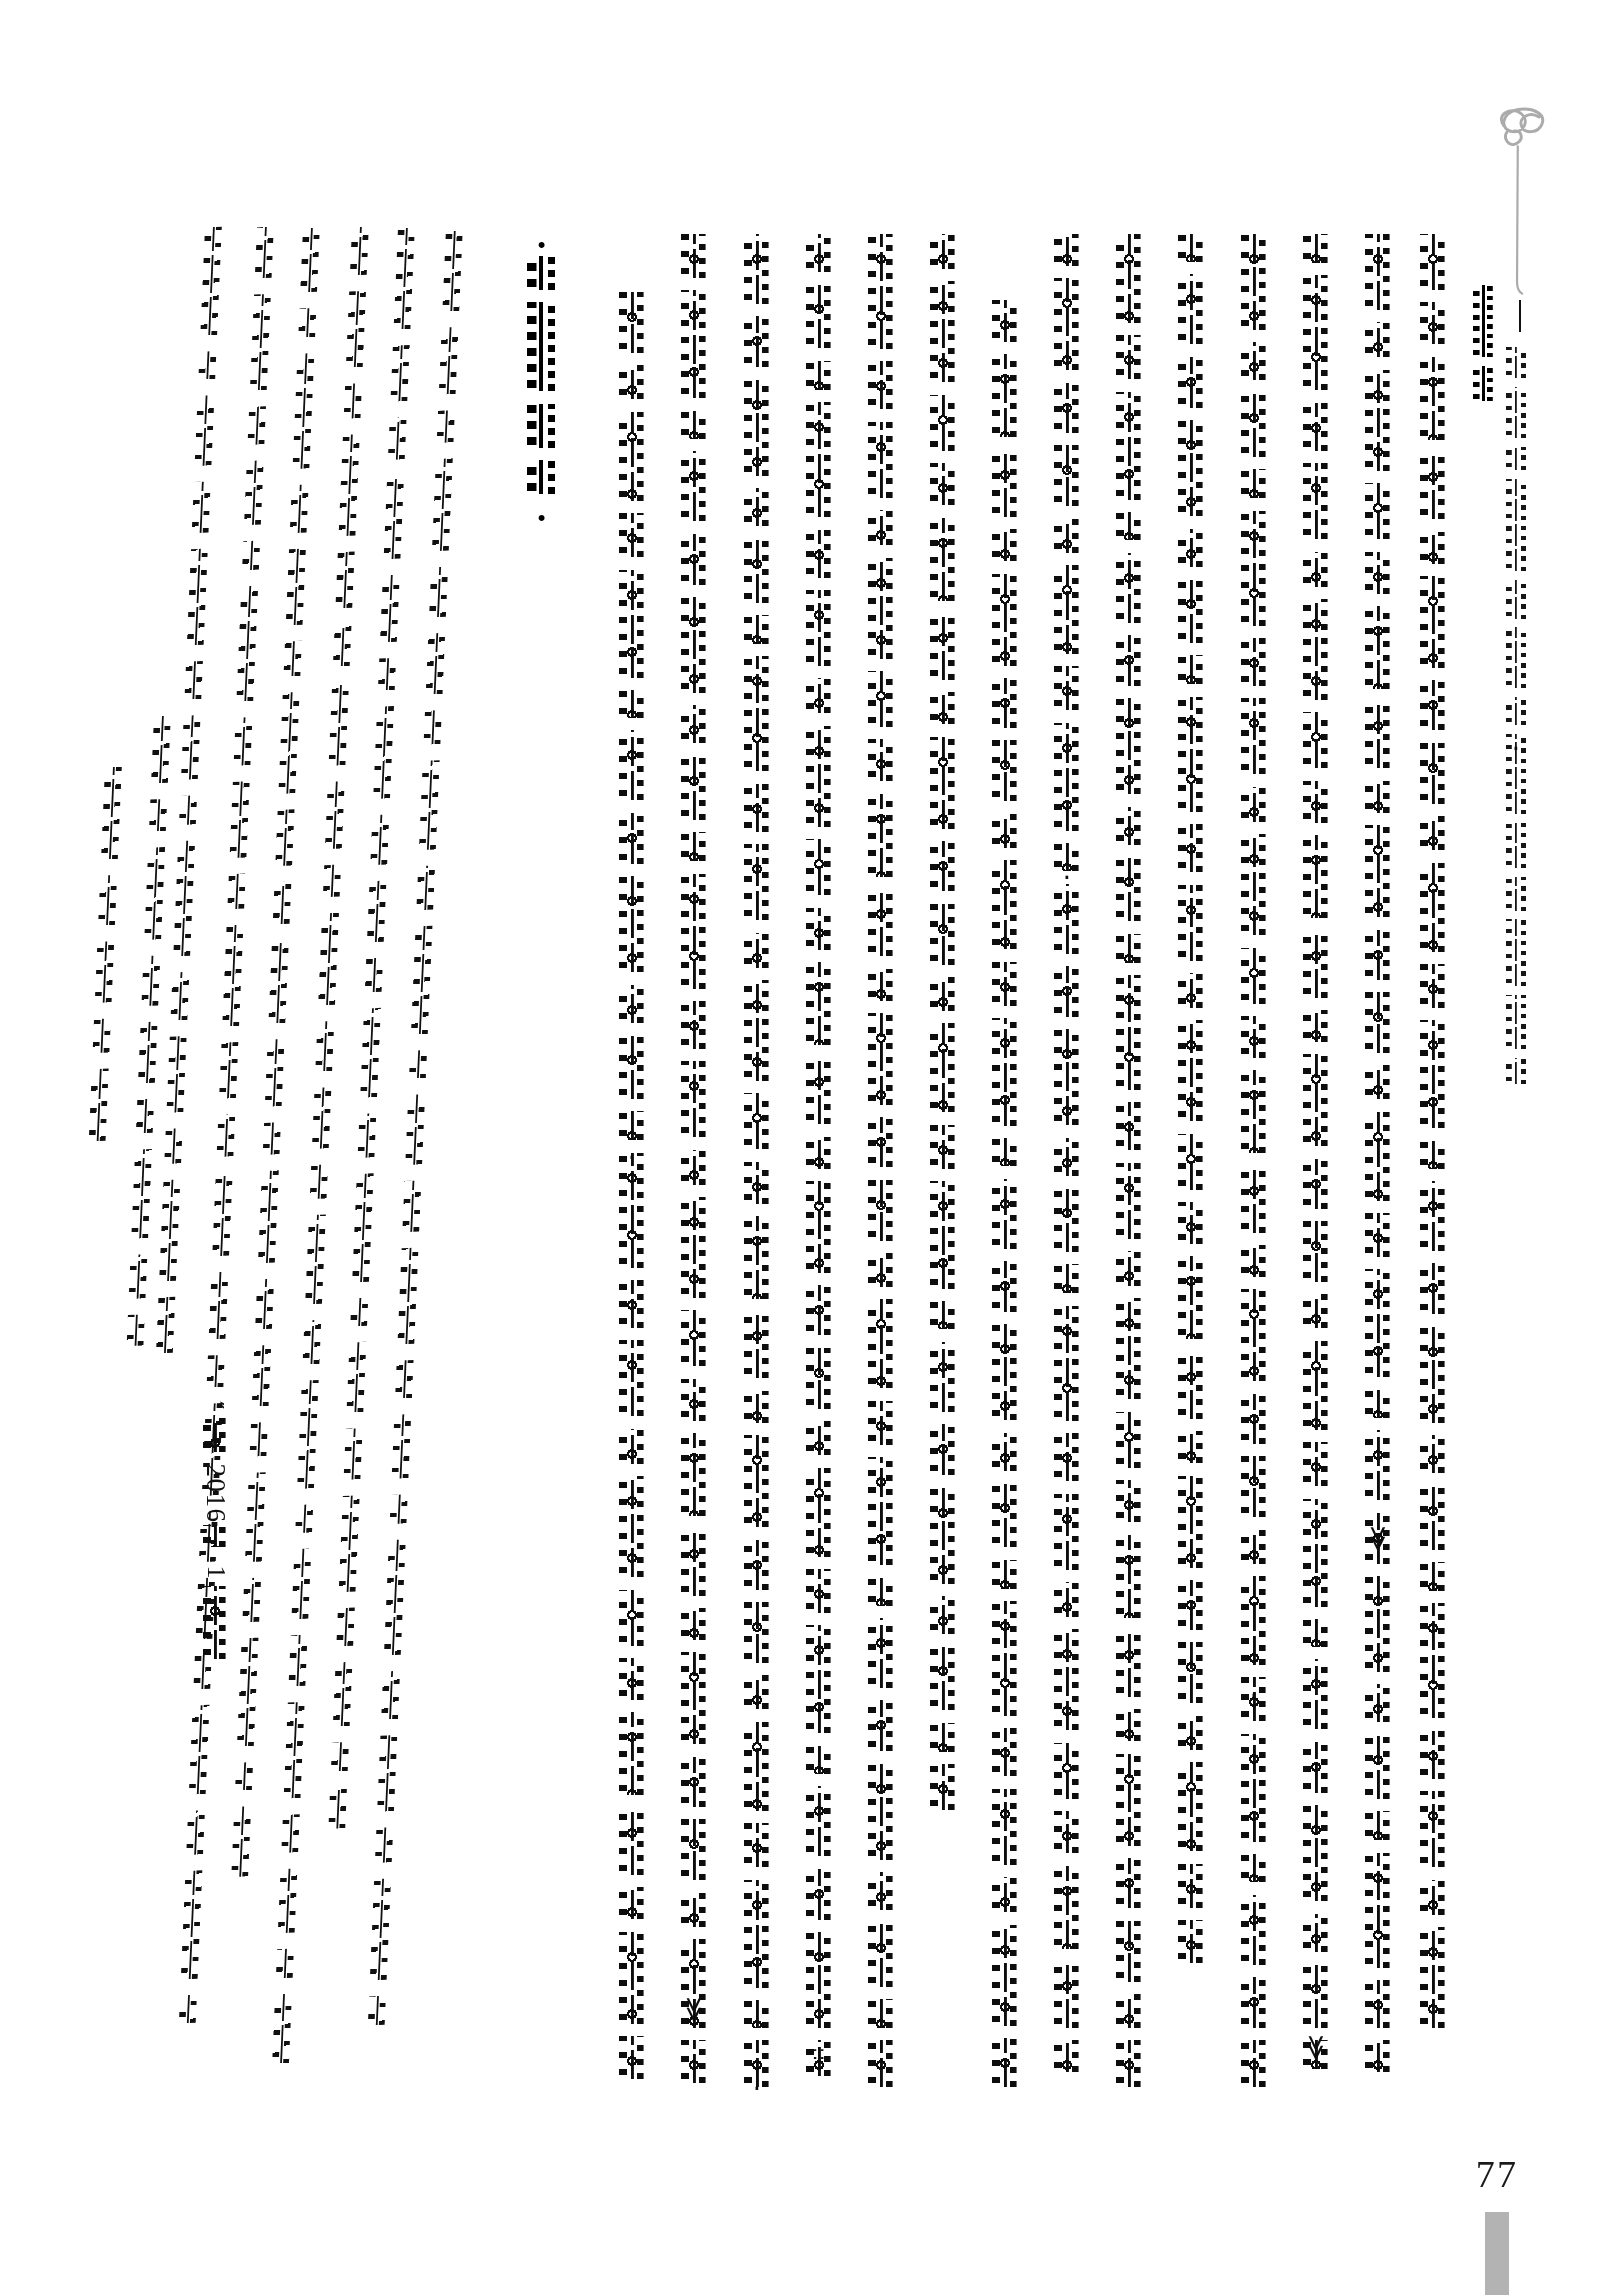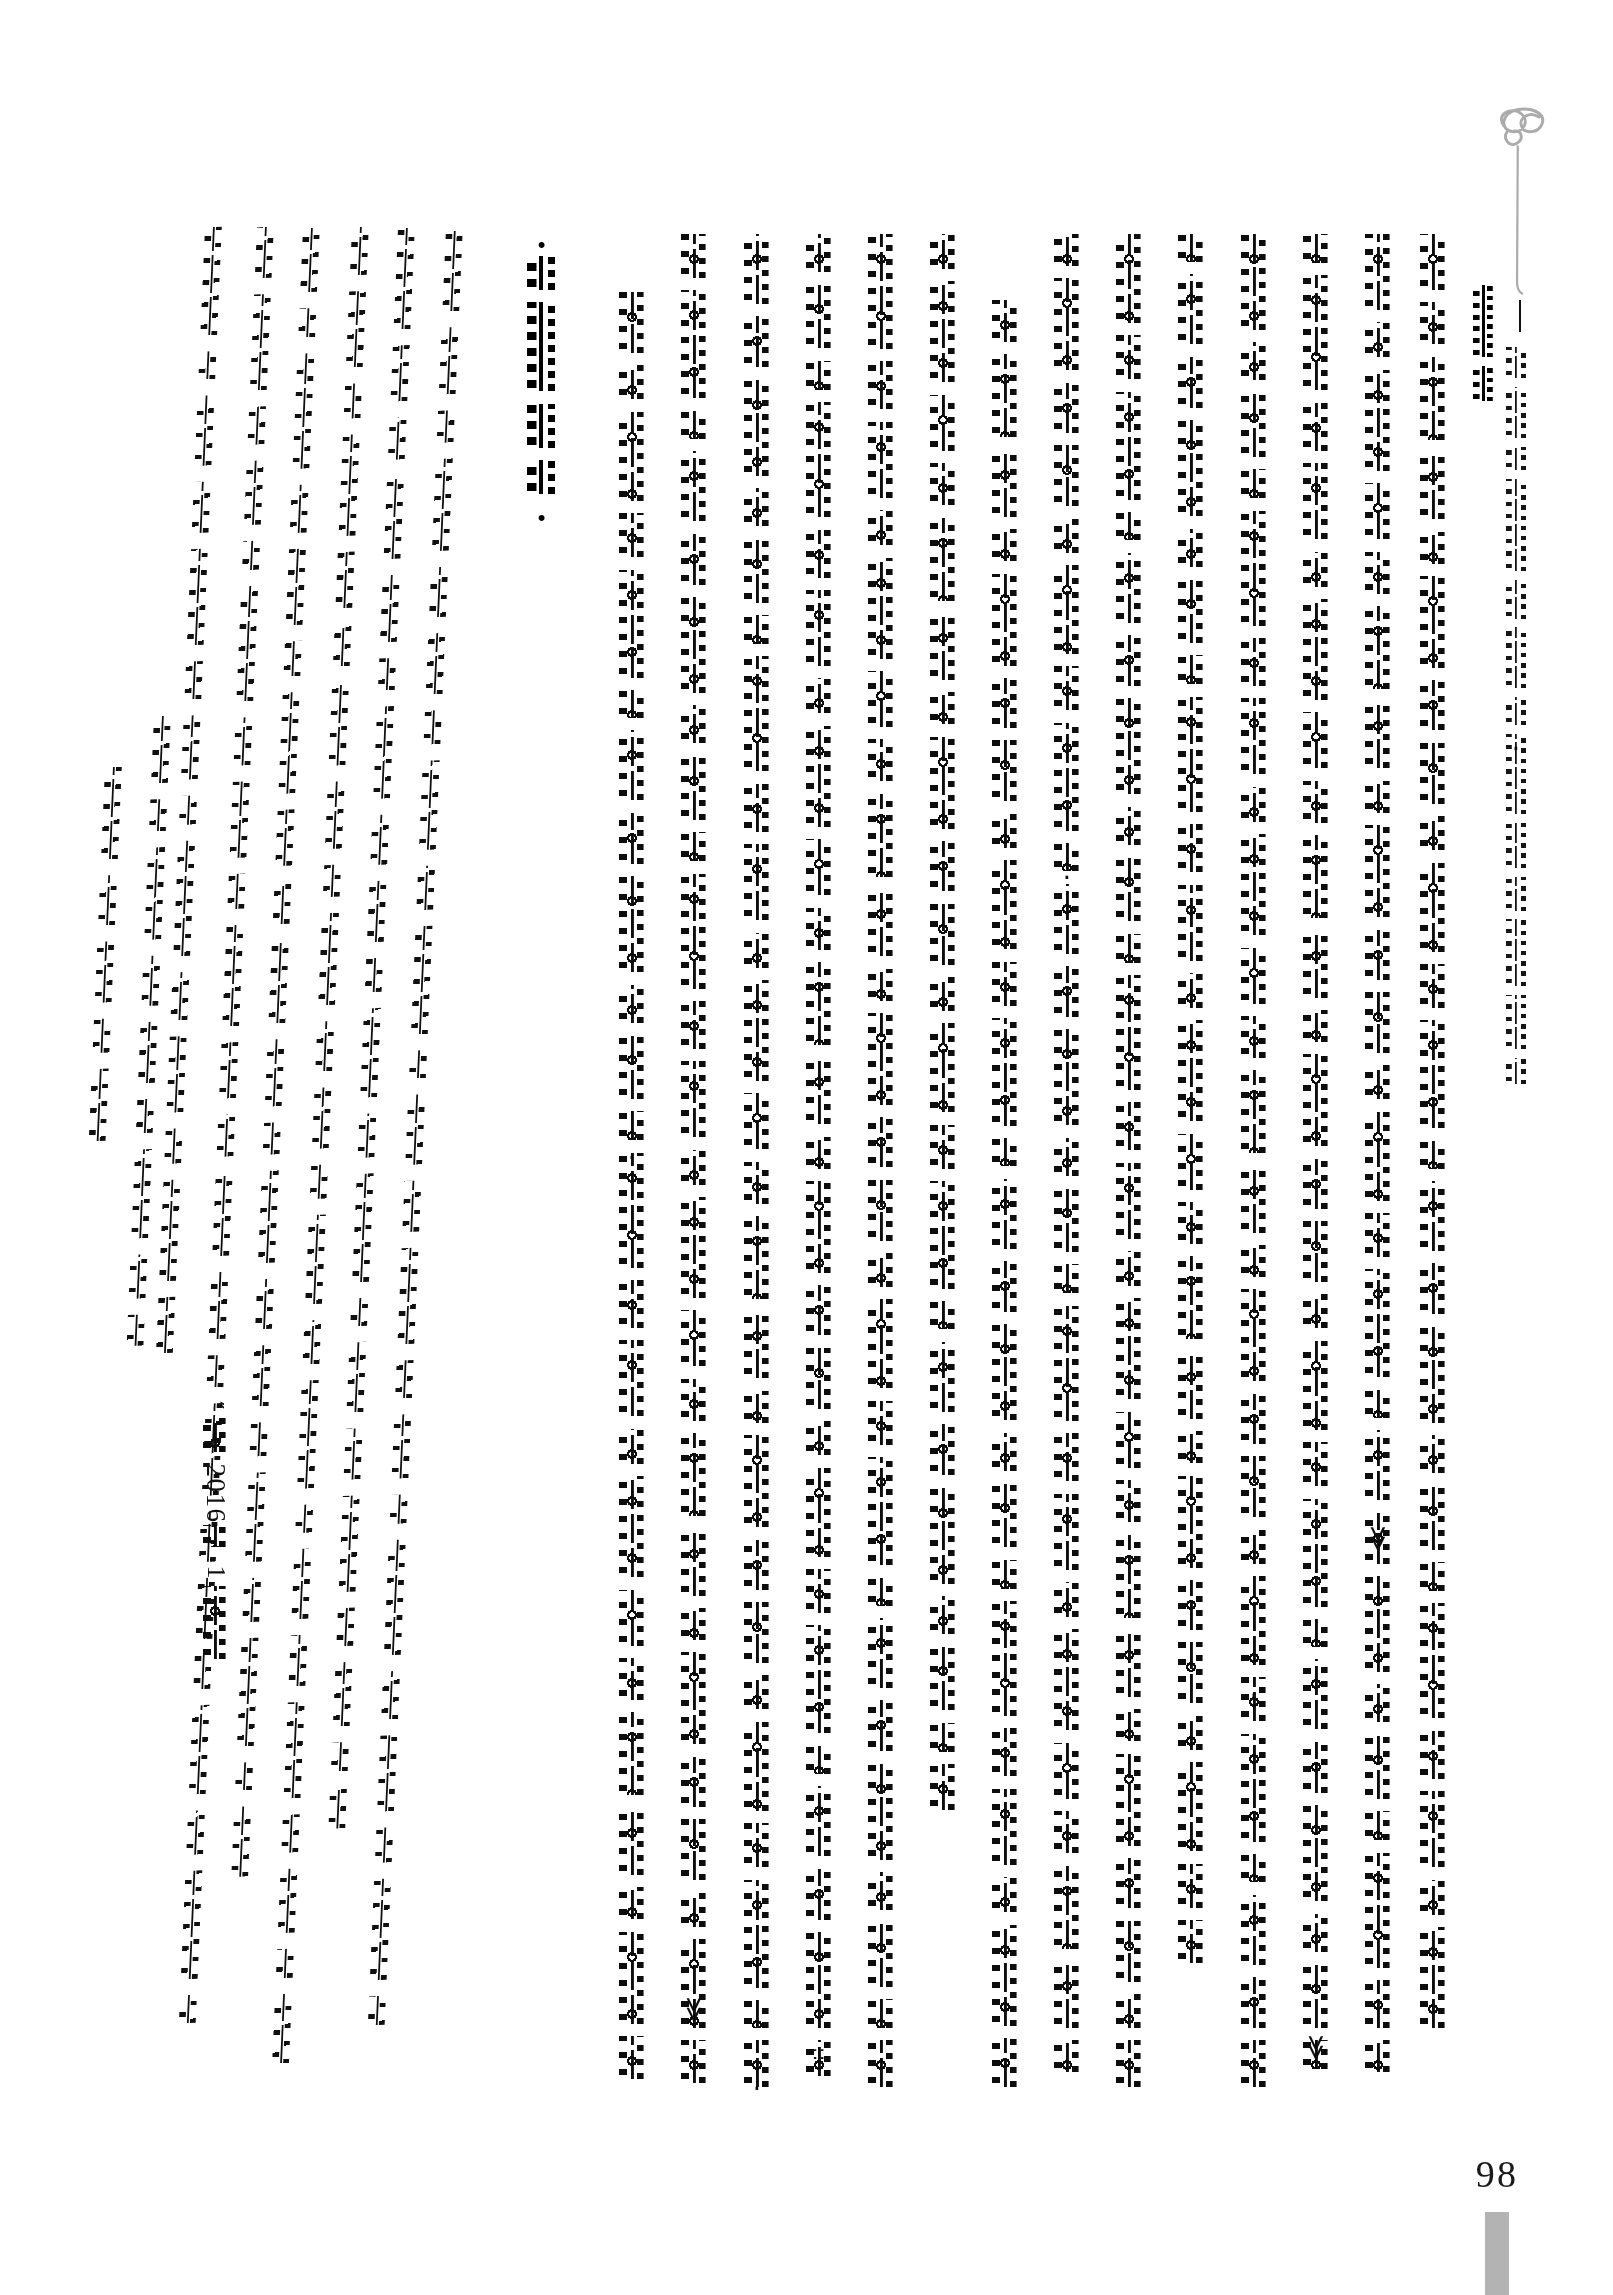--- a/index.html
+++ b/index.html
@@ -87,21 +87,21 @@
 <div id="page" style="background: rgb(255, 255, 255);">
 
   <svg id="flourish" width="73" height="197" viewBox="0 0 100 270" fill="none" style="color: rgb(171, 171, 171);">
     <path d="M30 34 C18 18 40 8 52 16 C66 25 58 44 42 42 C24 40 26 16 48 12 C70 8 88 18 82 32 C77 44 58 46 54 34 C50 22 66 14 78 22" stroke="currentColor" stroke-width="4" stroke-linecap="round"></path>
     <path d="M36 40 C26 52 38 64 48 58 C58 52 54 40 44 41" stroke="currentColor" stroke-width="4" stroke-linecap="round"></path>
     <path d="M49 62 C49 105 48 170 48 248 C48 256 50 261 55 264" stroke="currentColor" stroke-width="3" stroke-linecap="round"></path>
   </svg>
 
   <div id="divider-dash"></div>
 
-  <div id="page-number">98</div>
+  <div id="page-number">77</div>
 
   <div id="edge-tab" style="background: rgb(179, 179, 179);"></div>
 
 <div class="col print" style="left: 615px; top: 292px; height: 1791px;">
       <div class="seg" style="height: 61px; margin-bottom: 12.4px;"></div>
       <div class="seg" style="height: 34px; margin-bottom: 12.4px;"></div>
       <div class="seg" style="height: 89px; margin-bottom: 12.4px;"></div>
       <div class="seg" style="height: 44px; margin-bottom: 12.4px;"></div>
       <div class="seg" style="height: 108px; margin-bottom: 12.4px;"></div>
       <div class="seg" style="height: 28px; margin-bottom: 12.4px;"></div>

